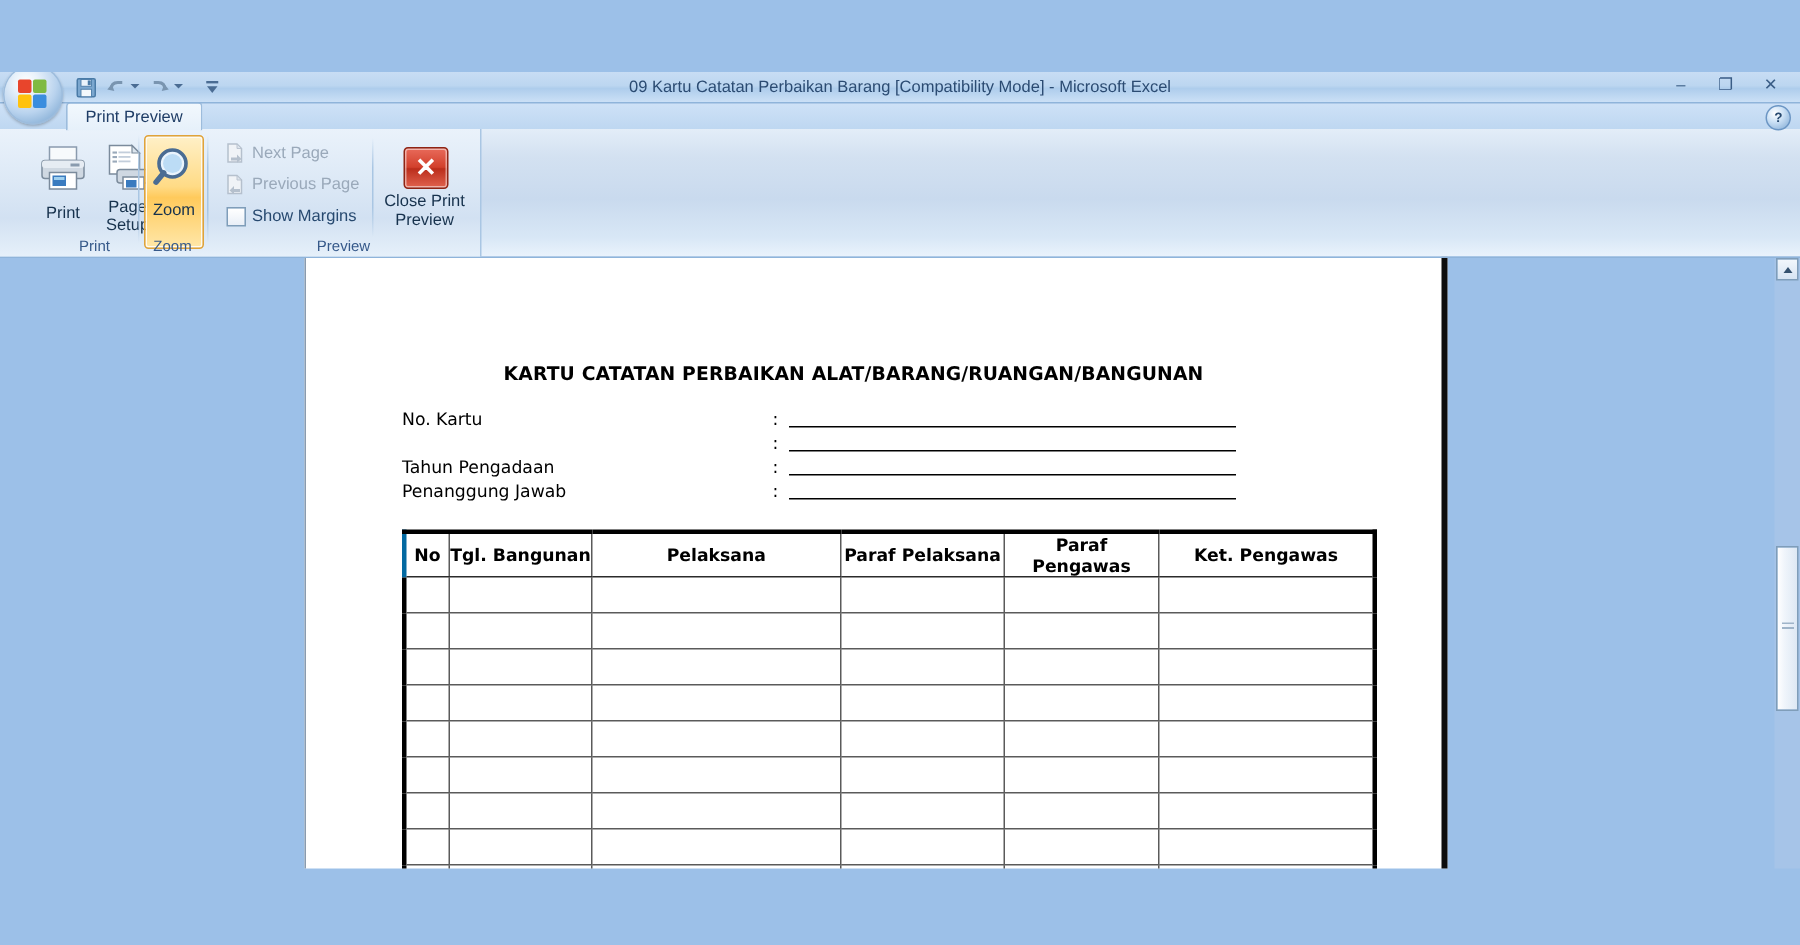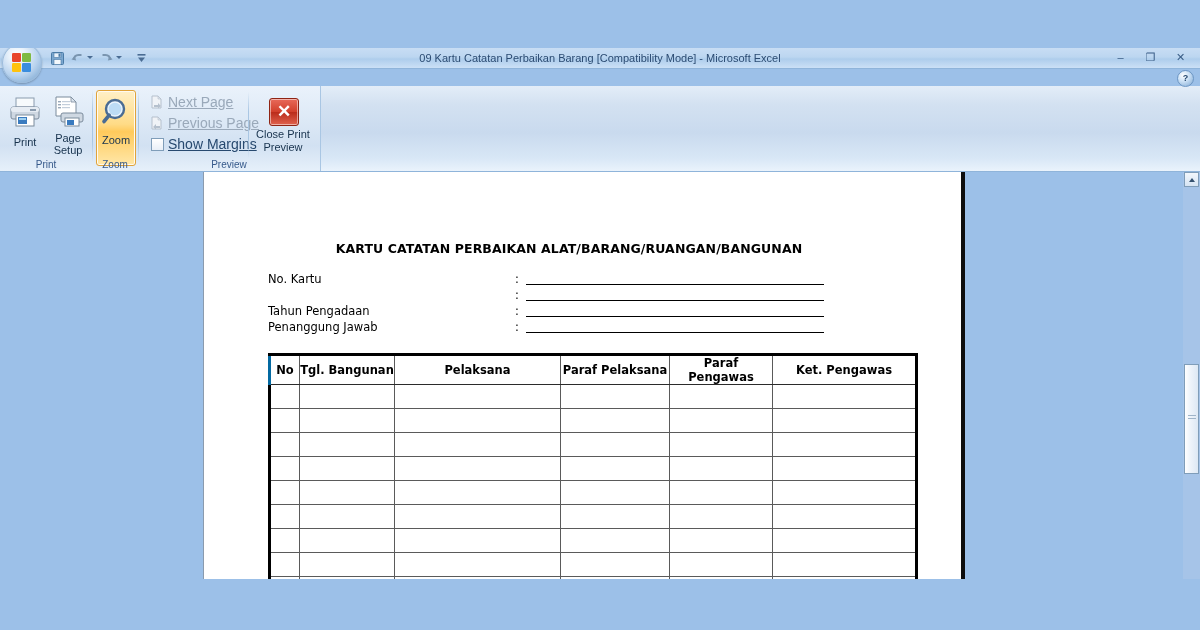--- a/index.html
+++ b/index.html
@@ -117,22 +117,22 @@
   }
 
   
   .zoom-btn{
     position:absolute;left:96px;top:4px;width:38px;height:74px;
     background:linear-gradient(to bottom,#fff0c7 0%,#ffdb86 45%,#ffca5c 55%,#ffe7a8 100%);
     border:1px solid #e0a33a;border-radius:3px;
     box-shadow:0 0 0 1px #fffaf0 inset;
   }
   .smallrow{
-    position:absolute;height:20px;font-size:14px;line-height:20px;
-    color:#27496f;white-space:nowrap;text-decoration:underline;
+    position:absolute;height:20px;font-size:11px;line-height:20px;
+    color:#27496f;white-space:nowrap;
   }
   .smallrow.disabled{color:#9aa9ba;}
   .smallicon{
     position:absolute;left:0;top:3px;width:14px;height:14px;
   }
   .chkbox{
     position:absolute;left:1px;top:4px;width:11px;height:11px;
     background:linear-gradient(to bottom,#ffffff,#e9eff7);
     border:1px solid #7f9db9;
   }
@@ -284,26 +284,29 @@
       </svg>
     </div>
   </div>
 
   <div class="winbtns">
     <div class="winbtn min">–</div>
     <div class="winbtn max">❐</div>
     <div class="winbtn close">✕</div>
   </div>
 
+  <div class="tabstrip">
+    <div class="tab">Print Preview</div>
+  </div>
   <div class="help-btn">?</div>
 
   <div class="ribbon"></div>
   <div class="ribbon-panel">
 
-    <div class="grp" style="left:0px;width:92px;">
+    <div class="grp" style="left:17px;width:92px;">
 
       <div class="bigbtn" style="position:absolute;left:4px;top:6px;width:42px;height:60px;">
         <svg class="printer" viewBox="0 0 34 32">
           <rect x="8" y="2" width="18" height="9" fill="#f7fafc" stroke="#8a9bae"></rect>
           <rect x="3" y="11" width="28" height="12" rx="2" fill="#cfd8e2" stroke="#7b8b9c"></rect>
           <rect x="3" y="11" width="28" height="5" rx="2" fill="#e6ecf3" stroke="none"></rect>
           <rect x="22" y="13" width="6" height="2" fill="#8a9bae"></rect>
           <rect x="8" y="19" width="18" height="11" fill="#ffffff" stroke="#7b8b9c"></rect>
           <rect x="10" y="21" width="9" height="7" fill="#3a7bbf"></rect>
           <rect x="11" y="22" width="7" height="2" fill="#9fd0f0"></rect>

